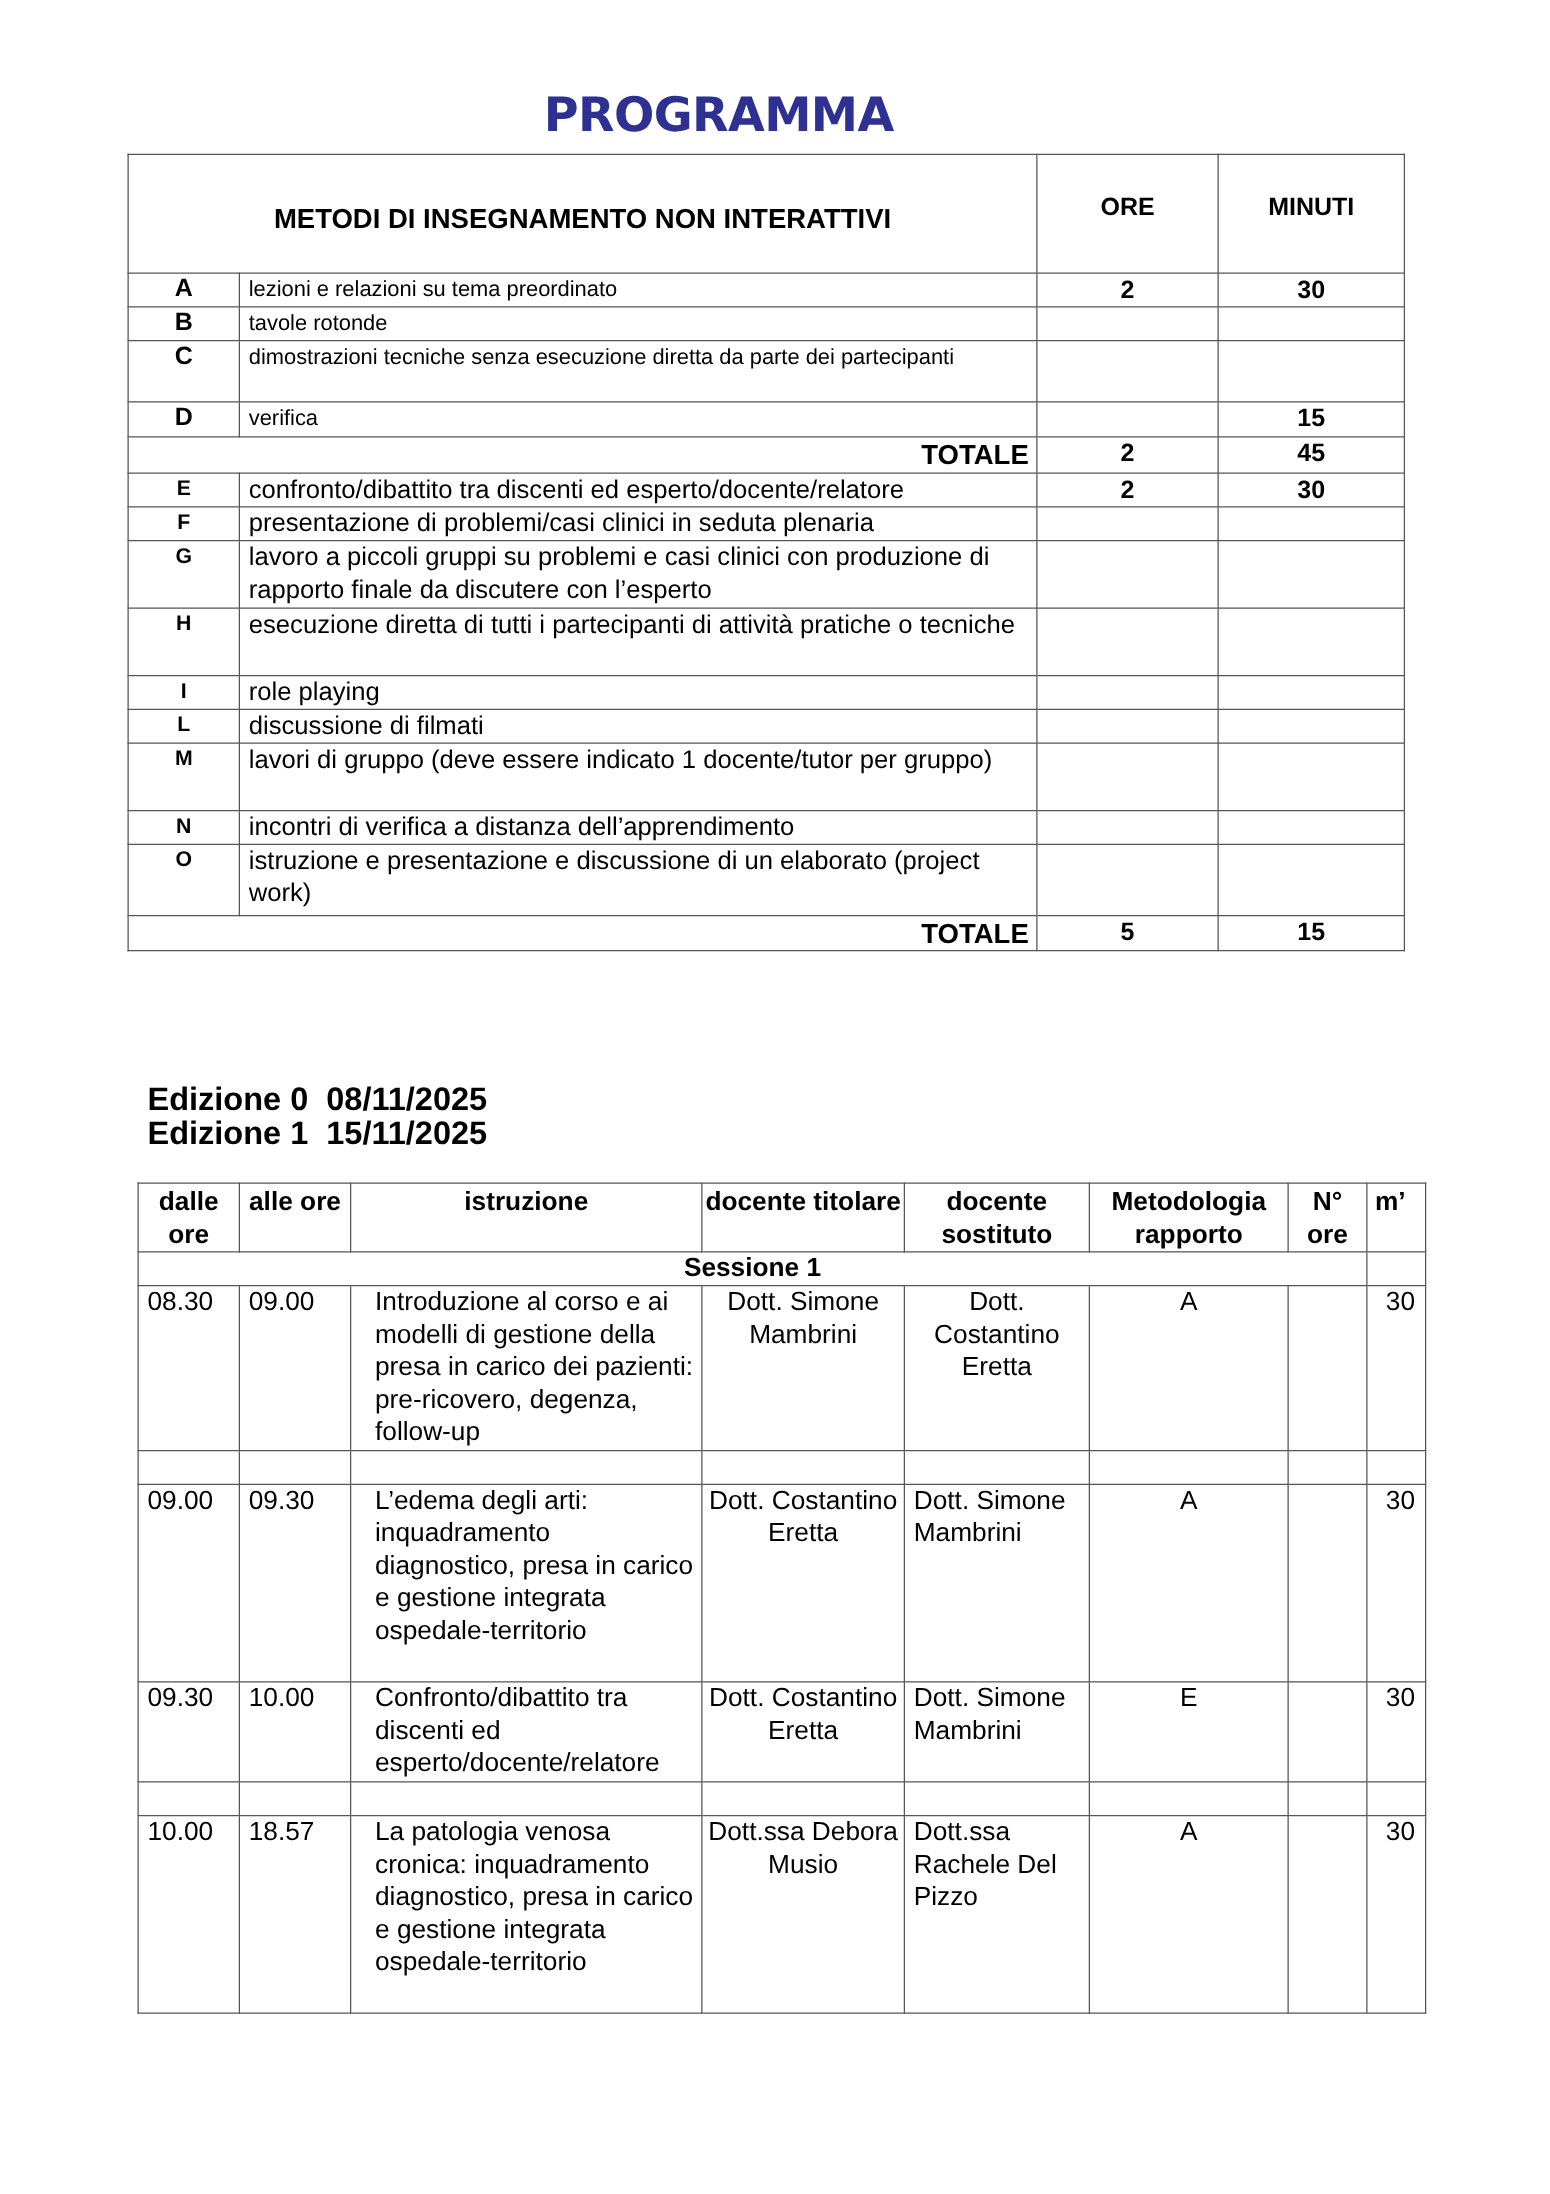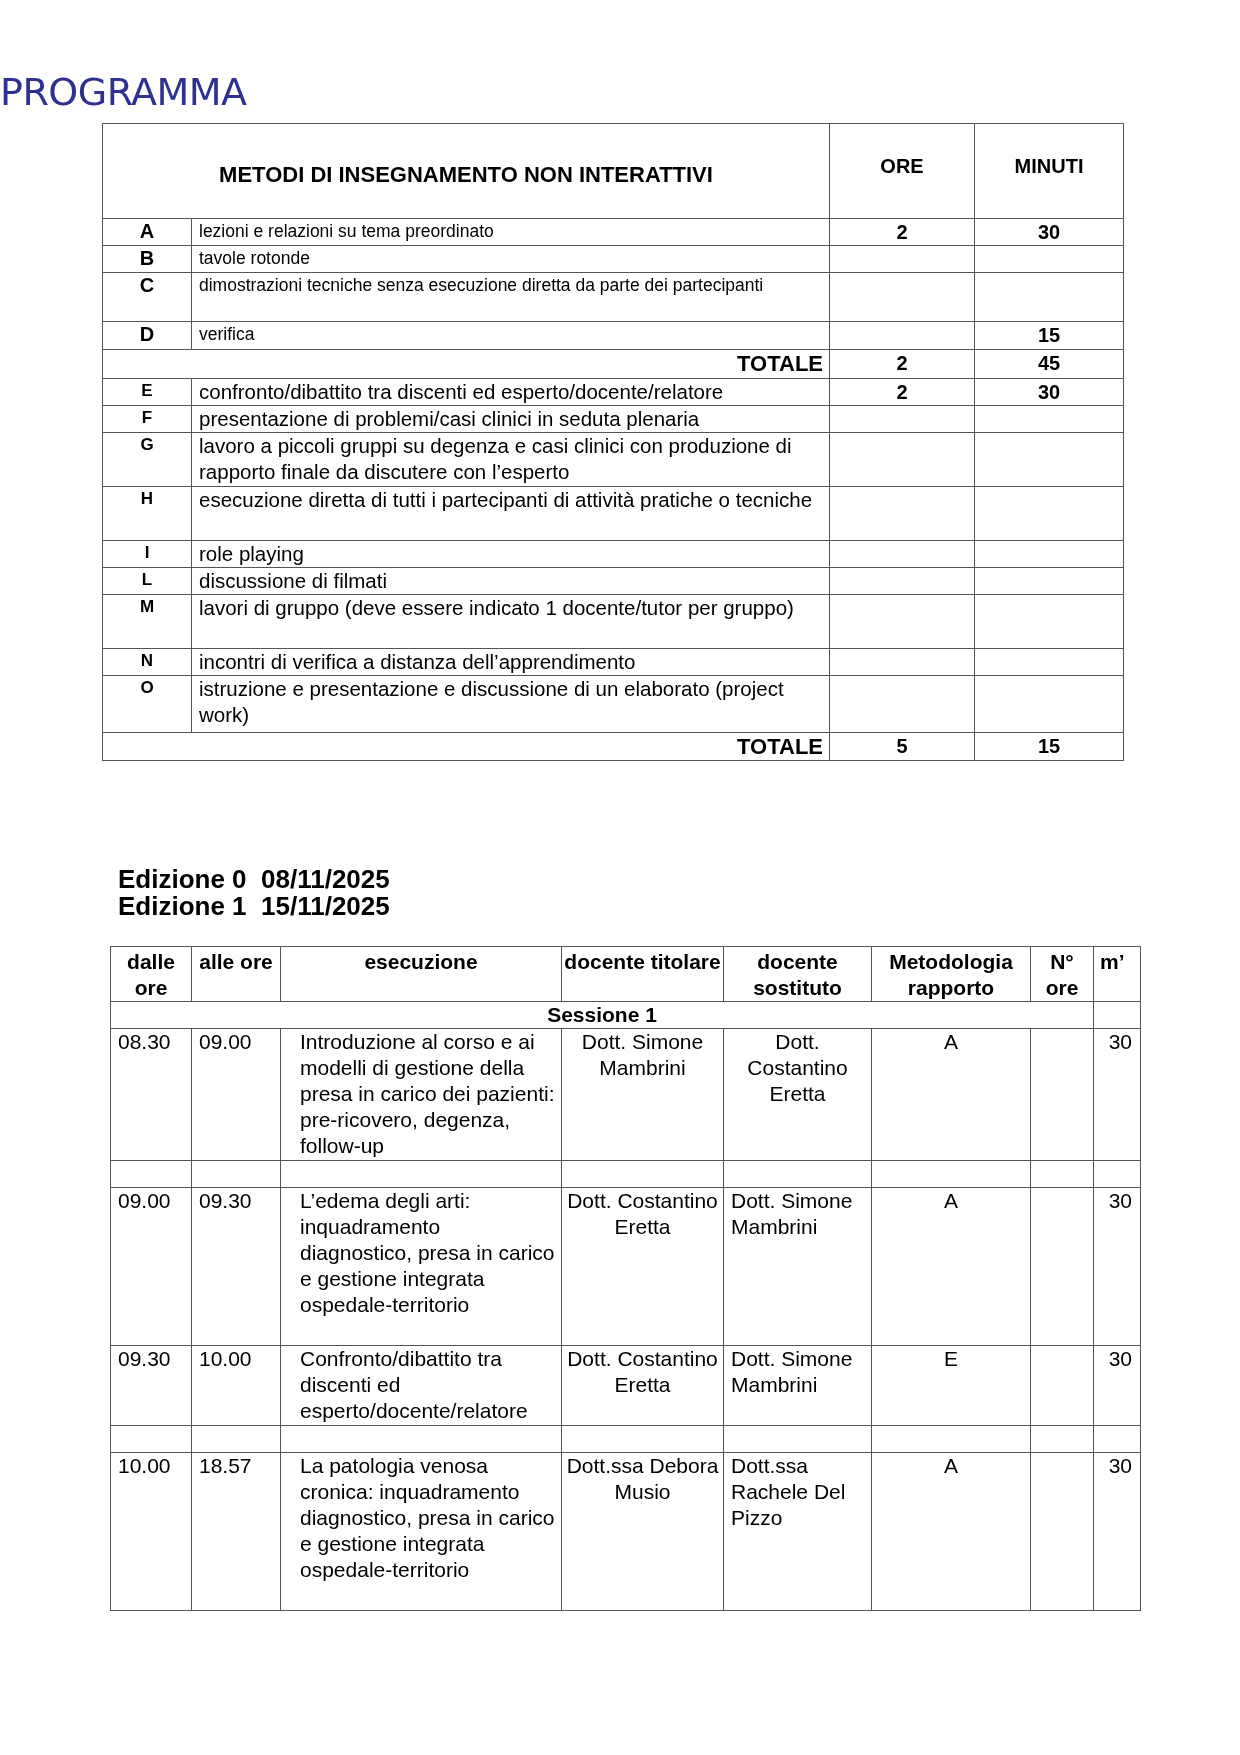--- a/index.html
+++ b/index.html
@@ -1,19 +1,19 @@
 <!DOCTYPE html>
 <html><head>
 <meta charset="utf-8">
 <style>
   html, body { margin: 0; padding: 0; background: #ffffff; }
   body { width: 1240px; height: 1755px; position: relative; overflow: hidden;
          font-family: "Liberation Sans", sans-serif; color: #000; }
-  .title { position: absolute; left: 0; width: 1150px; top: 70px; text-align: left;
-           font-family: "DejaVu Sans", sans-serif; font-weight: normal; font-size: 38px;
+  .title { position: absolute; left: 0; width: 1150px; top: 70px; text-align: center;
+           font-family: "DejaVu Sans", sans-serif; font-weight: bold; font-size: 38px;
            letter-spacing: -0.5px; }
   table { border-collapse: collapse; position: absolute; table-layout: fixed; }
   td, th { border: 1.5px solid #555; padding: 0; vertical-align: top; }
 
   
   #t1 { left: 102px; top: 123px; width: 1021px; }
   #t1 .hdr td { height: 84px; vertical-align: middle; font-weight: bold; }
   #t1 .hdr .h-main { text-align: center; font-size: 22px; padding-top: 8px; margin-left: 44px; }
   #t1 .hdr .h-col { text-align: center; font-size: 20px; vertical-align: middle; padding-bottom: 10px; }
   #t1 .letter { text-align: center; font-weight: bold; font-size: 20px; line-height: 24px; }
@@ -93,21 +93,21 @@
       <td class="num">30</td>
     </tr>
     <tr class="sec2" style="height:27px">
       <td class="letter">F</td>
       <td class="desc">presentazione di problemi/casi clinici in seduta plenaria</td>
       <td class="num"></td>
       <td class="num"></td>
     </tr>
     <tr class="sec2" style="height:54px">
       <td class="letter">G</td>
-      <td class="desc">lavoro a piccoli gruppi su degenza e casi clinici con produzione di rapporto finale da discutere con l’esperto</td>
+      <td class="desc">lavoro a piccoli gruppi su problemi e casi clinici con produzione di rapporto finale da discutere con l’esperto</td>
       <td class="num"></td>
       <td class="num"></td>
     </tr>
     <tr class="sec2" style="height:54px">
       <td class="letter">H</td>
       <td class="desc">esecuzione diretta di tutti i partecipanti di attività pratiche o tecniche</td>
       <td class="num"></td>
       <td class="num"></td>
     </tr>
     <tr class="sec2" style="height:27px">
@@ -161,21 +161,21 @@
       <col style="width:162px">
     <col style="width:148px">
       <col style="width:159px">
       <col style="width:63px">
       <col style="width:47px">
   </colgroup>
   <thead>
     <tr style="height:54px">
       <th>dalle ore</th>
       <th>alle ore</th>
-      <th>esecuzione</th>
+      <th>istruzione</th>
       <th>docente titolare</th>
       <th>docente sostituto</th>
       <th>Metodologia rapporto</th>
       <th>N° ore</th>
       <th style="text-align:left;padding-left:6px">m’</th>
     </tr>
   </thead>
   <tbody>
     <tr class="session">
       <td colspan="7">Sessione 1</td>

